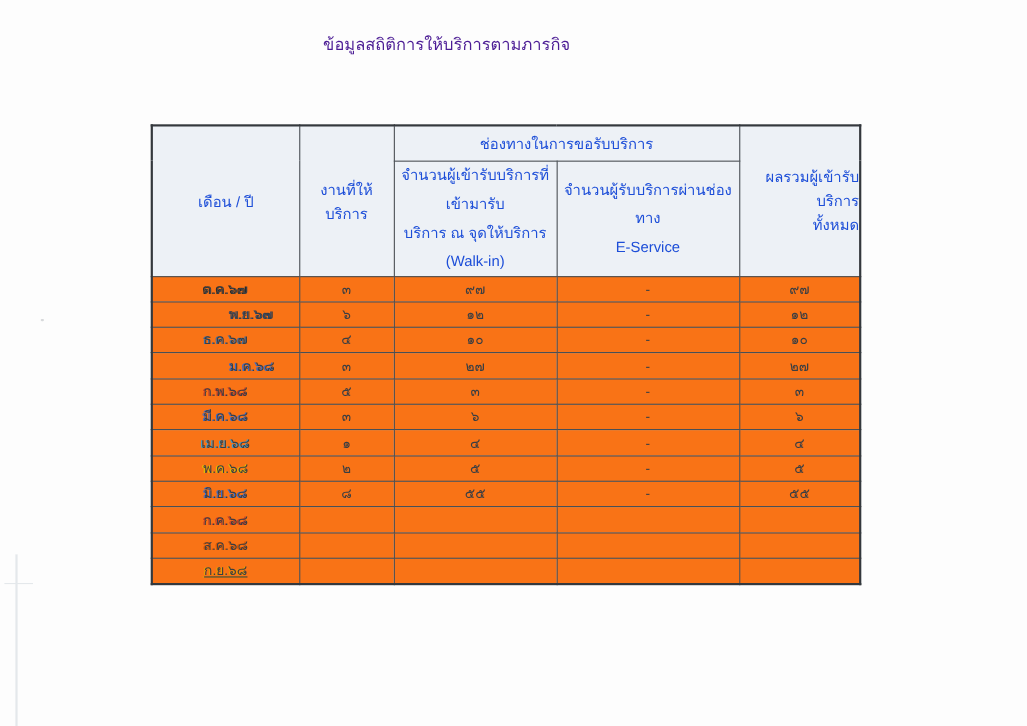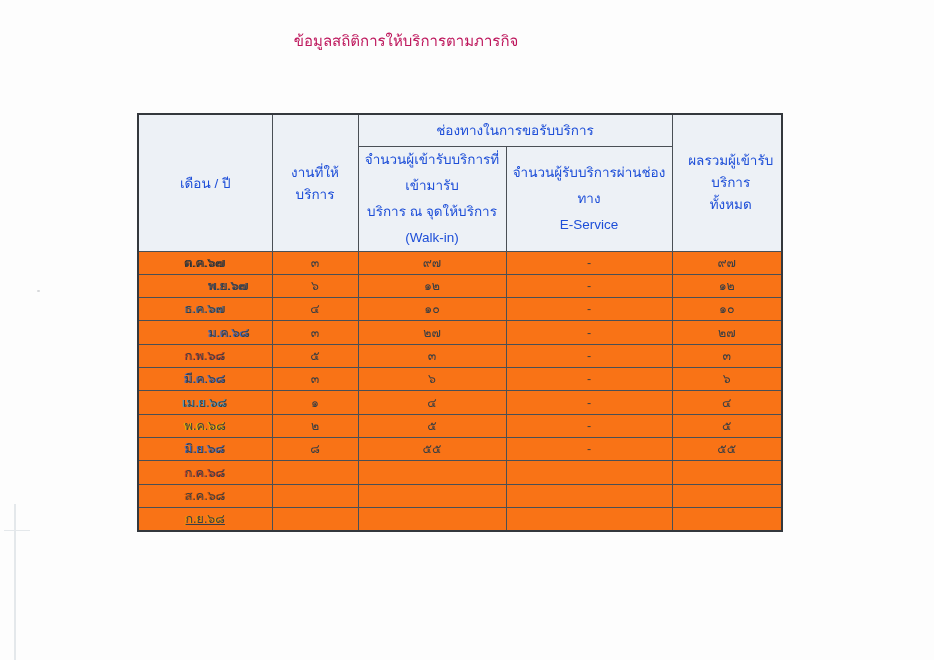--- a/index.html
+++ b/index.html
@@ -8,39 +8,39 @@
     background: #ffffff;
     font-family: "Liberation Sans", sans-serif;
     color: #2f3338;
     overflow: hidden;
   }
   .page { position: relative; width: 934px; height: 660px; background: #fdfdfd; }
 
   
   .title-block {
     position: absolute; top: 30px; left: 0; width: 812px;
-    text-align: center; font-size: 15px; line-height: 22px; color: #be185d;
+    text-align: center; font-size: 15px; line-height: 22px; color: #4c1d95;
   }
   .title-line3 { text-decoration: underline; text-underline-offset: 3px; }
 
   
   table.stats {
     position: absolute; left: 137px; top: 113px;
     width: 644px; border-collapse: collapse; table-layout: fixed;
     font-size: 13px; color: #33373c;
   }
   table.stats, table.stats th, table.stats td { border: 1px solid #4a4f55; }
   table.stats { border: 2px solid #34383d; }
   thead th {
     background: #edf1f6; font-weight: normal; text-align: center;
     vertical-align: middle; font-size: 13.5px; color: #1d4ed8;
   }
   th.h-group { height: 32px; }
   th.h-sub   { height: 77px; line-height: 26px; vertical-align: middle; }
-  th.h-total { text-align: center; padding-left: 8px; line-height: 22px; }
+  th.h-total { text-align: right; padding-left: 8px; line-height: 22px; }
   tbody td {
     background: #f97316; text-align: center; vertical-align: middle;
     font-size: 12.5px; color: #3a3e43;
     border-top: 1px solid #6a6f74; border-bottom: 1px solid #6a6f74;
   }
   tbody tr { height: 23.33px; }
 
   .col-month   { width: 134px; }
   .col-service { width: 86px; }
   .col-walkin  { width: 148px; }

